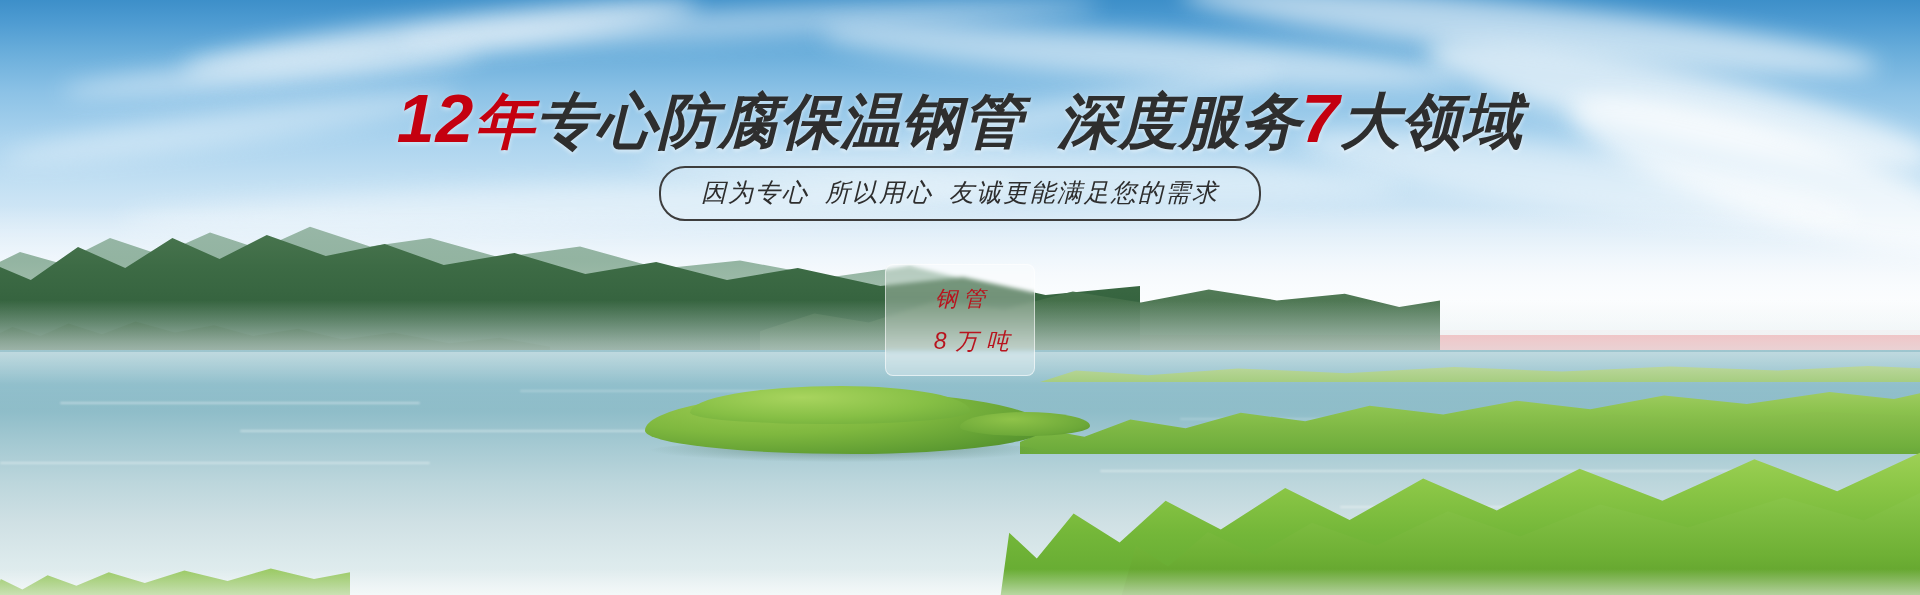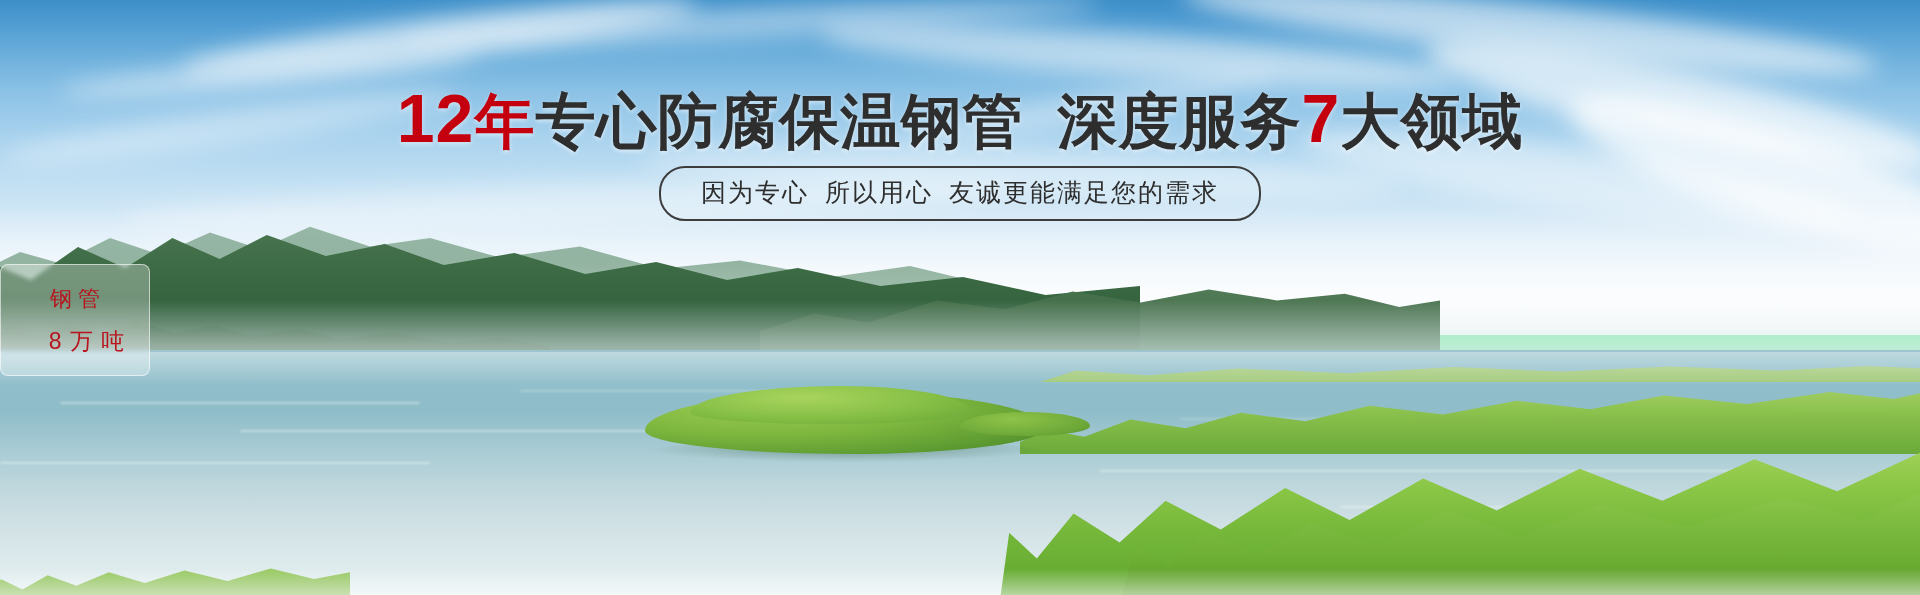--- a/index.html
+++ b/index.html
@@ -2,21 +2,22 @@
 <html><head>
 <meta charset="utf-8">
 <title>Banner</title>
 <style>
   * { margin:0; padding:0; box-sizing:border-box; }
   html,body { width:1920px; height:595px; overflow:hidden; background:#fff; }
   body { font-family:"Liberation Sans","DejaVu Sans",sans-serif; }
 
   #banner {
     position:relative; width:1920px; height:595px; overflow:hidden;
-    background:#86efac;
+    background:#fca5a5;
+    font-style:italic;
   }
 
   
   .sky {
     position:absolute; left:0; top:0; width:1920px; height:330px;
     background:
       linear-gradient(to bottom,
         #3d8fc9 0%, #4f9cd2 7%, #6aaedb 16%, #8cc2e6 28%,
         #aad3ee 42%, #c3e0f3 56%, #d8eaf7 70%, #e8f2fa 84%, #f2f8fc 100%);
   }
@@ -205,21 +206,21 @@
     padding:8px 40px 10px;
     font-size:25px; color:#2e2e2e; letter-spacing:2px;
     background:rgba(255,255,255,0.06);
     white-space:nowrap;
   }
   .tagline .tg-sep { display:inline-block; width:16px; }
 
   
   .cards {
     position:absolute; left:0; top:264px; width:1920px;
-    display:flex; justify-content:center; gap:10px;flex-direction:column;
+    display:flex; justify-content:center; gap:10px;
   }
   .card {
     width:150px; height:112px;
     background:rgba(255,255,255,0.30);
     border:1px solid rgba(255,255,255,0.58);
     border-radius:8px;
     backdrop-filter:blur(2px);
     display:flex; flex-direction:column;
     align-items:center; justify-content:center;
     gap:12px;

